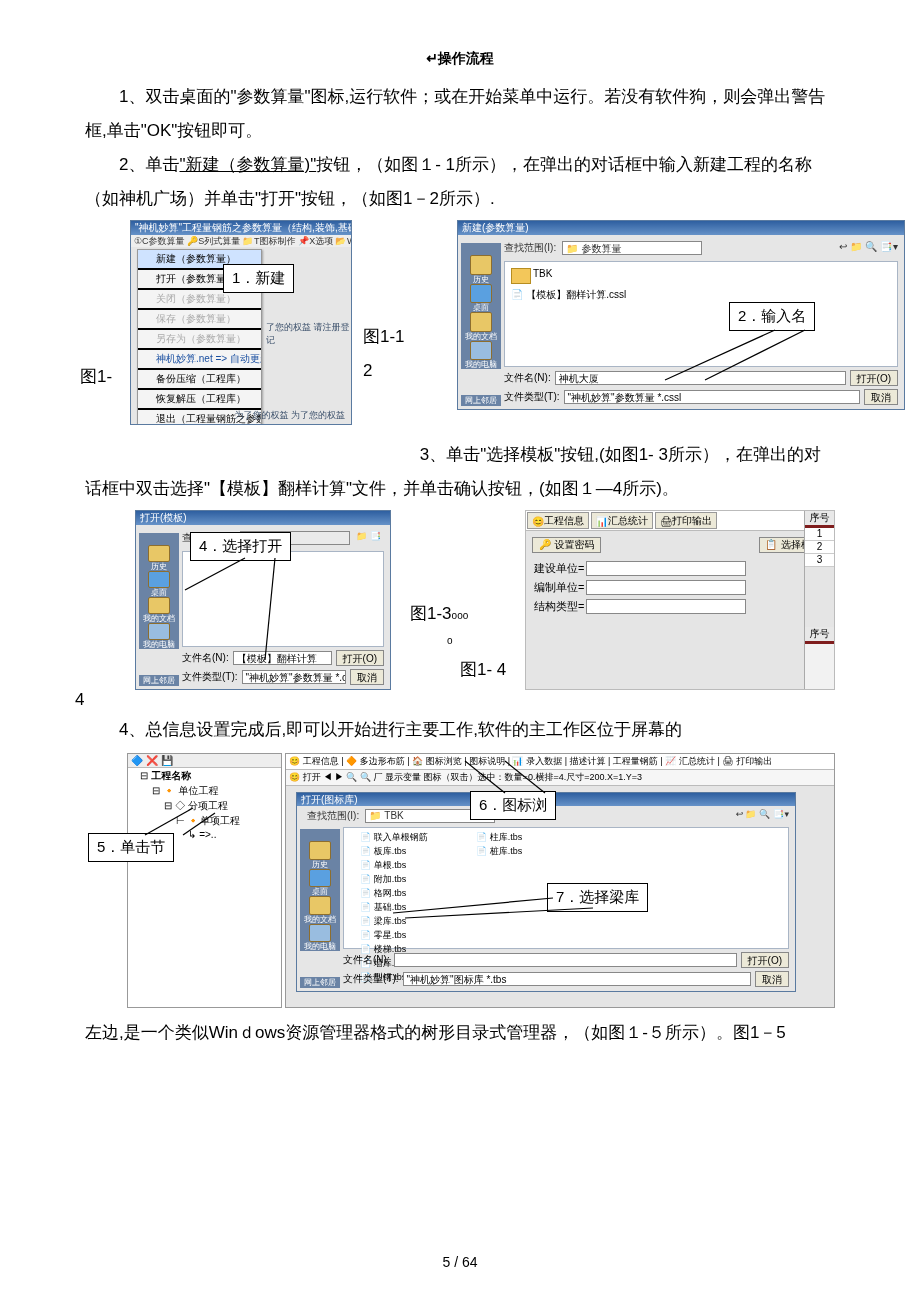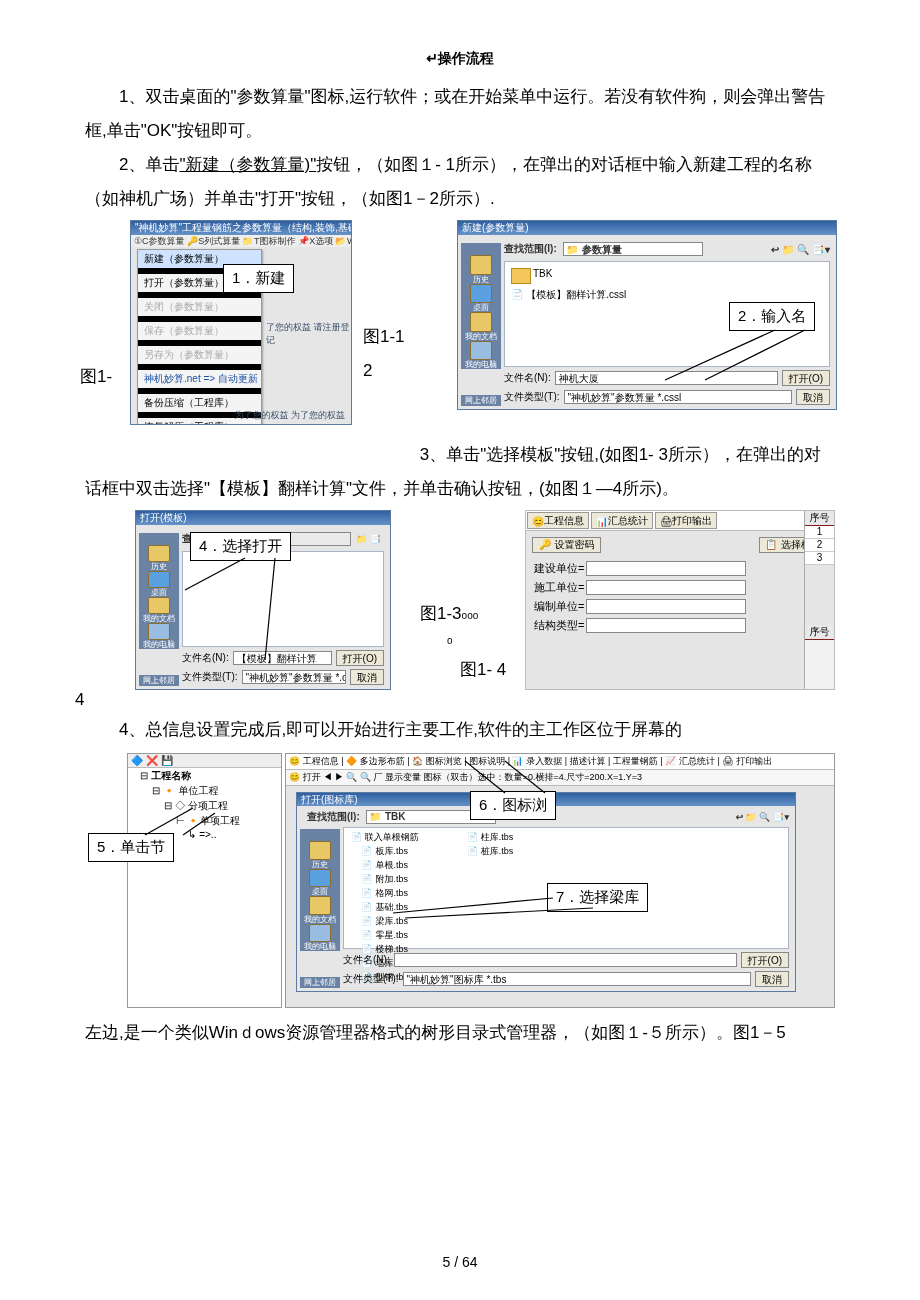--- a/index.html
+++ b/index.html
@@ -57,22 +57,22 @@
     }
     .dropdown {
       position: absolute;
       background: #f4f4f4;
       border: 1px solid #999;
       font-size: 10px;
       width: 125px;
       box-shadow: 1px 1px 2px rgba(0,0,0,.3);
     }
     .dropdown div {
-      padding: 2px 6px;
-      border-bottom: 6px solid #000000;
+      padding: 2px 18px;
+      border-bottom: 2px solid #000000;
       white-space: nowrap;
       overflow: hidden;
     }
     .dropdown .hl { background: #cfe3ff; }
     .callout {
       position: absolute;
       border: 1.5px solid #000;
       background: #fff;
       font-size: 15px;
       padding: 4px 8px;
@@ -135,22 +135,22 @@
       border: 1px solid #888;
       background: #ece9d8;
       font-size: 10px;
       padding: 1px 6px;
       height: 16px;
       line-height: 14px;
     }
     .topline {
       position: absolute;
       left: 46px; right: 6px; top: 20px; height: 16px;
-      display: flex; align-items: center; gap: 6px;
-      font-size: 10px; color: #333; font-weight: bold;
+      display: flex; gap: 6px;
+      font-size: 10px; color: #333;
     }
     
     .infopanel {
       position: absolute;
       background: #e5e5e5;
       border: 1px solid #bbb;
     }
     .tabs {
       height: 20px; display:flex; background:#fff; border-bottom:1px solid #bbb;
     }
@@ -165,21 +165,21 @@
     .field {
       display:flex; align-items:center; gap:2px; padding:2px 8px;
     }
     .field .lab { font-size:11px; }
     .field .inp {
       width: 160px; height: 15px; background:#fff; border:1px solid #888;
     }
     .grid-edge {
       position:absolute; right:0; top:0; bottom:0; width:30px; background:#f2f2f2; border-left:1px solid #aaa;
     }
-    .grid-edge .hdr { font-size:10px; border-bottom:1px solid #7f1d1d; text-align:center; background:#e8e8e8; }
+    .grid-edge .hdr { font-size:10px; border-bottom:3px solid #7f1d1d; text-align:center; background:#e8e8e8; }
     .grid-edge .cell { font-size:10px; border-bottom:1px solid #ccc; text-align:center; background:#fff; height:13px; }
     
     .f5wrap { position:relative; height:255px; margin-top:6px; }
     .tree {
       position:absolute; left:42px; top:0; width:155px; height:255px;
       background:#fff; border:1px solid #999;
     }
     .tree .tbar { background:#eee; height:14px; border-bottom:1px solid #bbb; font-size:10px; padding:1px 3px; }
     .tree ul { list-style:none; padding-left:12px; font-size:10px; }
     .tree li { padding:1px 0; }
@@ -197,21 +197,21 @@
     }
     .dlg {
       position:absolute; background:#e6e6e6; border:1px solid #5a7aa0;
     }
     .dlg .title2 {
       background: linear-gradient(#2e5fa0,#6692c8);
       color:#fff; font-size:10px; height:13px; line-height:13px; padding:0 4px;
     }
     .dlg .side-icons { top:36px; bottom:40px; }
     .dlg .file-area { top:54px; bottom:42px; }
-    .filelist .file { font-size:9px; margin:1px 3px; white-space:nowrap;text-align:center; }
+    .filelist .file { font-size:9px; margin:1px 12px; white-space:nowrap; }
     .page-num {
       position: absolute;
       bottom: 30px; left: 0; right: 0;
       text-align: center;
       font-size: 14px;
     }
     svg.line { position:absolute; left:0; top:0; pointer-events:none; }
   </style>
 </head>
 <body>
@@ -240,21 +240,21 @@
       <div>恢复解压（工程库）</div>
       <div>退出（工程量钢筋之参数算量）</div>
     </div>
     <div style="position:absolute;left:135px;top:100px;font-size:9px;color:#3a4f6a;">了您的权益  请注册登记</div>
     <div style="position:absolute;left:6px;bottom:2px;right:6px;font-size:9px;color:#3a4f6a;text-align:right;">为了您的权益   为了您的权益</div>
   </div>
   <div class="callout" style="left:138px; top:44px;">1．新建</div>
   <div style="position:absolute;left:-5px;top:145px;font-size:17px;">图1-</div>
   <div style="position:absolute;left:278px;top:100px;width:44px;font-size:17px;line-height:2.0;">图1-1 2</div>
 
-  <div class="winbox" style="left:372px; top:0; width:380px; height:190px;">
+  <div class="winbox" style="left:372px; top:0; width:448px; height:190px;">
     <div class="winbar">新建(参数算量)</div>
     <div class="topline">
       <span>查找范围(I):</span>
       <span class="input" style="flex:0 0 140px">📁 <span>参数算量</span></span>
       <span style="flex:1"></span>
       <span style="font-size:10px;">↩ 📁 🔍 📑▾</span>
     </div>
     <div class="side-icons">
       <div class="ico"></div>
         <div class="lbl">历史</div>
@@ -324,21 +324,21 @@
       <span class="input">"神机妙算"参数算量 *.cssl</span>
       <span class="btn">取消</span>
     </div>
     <div style="position:absolute;left:3px;bottom:3px;width:40px;font-size:8px;color:#fff;text-align:center;background:#6a83a5;">网上邻居</div>
   </div>
   <div class="callout" style="left:105px; top:22px;">4．选择打开</div>
   <svg class="line" width="320" height="190">
     <line x1="160" y1="48" x2="100" y2="80" stroke="#000" stroke-width="1.2"></line>
     <line x1="190" y1="48" x2="180" y2="150" stroke="#000" stroke-width="1.2"></line>
   </svg>
-  <div style="position:absolute;left:335px;top:92px;font-size:17px;">
+  <div style="position:absolute;left:325px;top:92px;font-size:17px;">
     <span>图1-3</span><span style="font-size:10px">ooo</span>
   </div>
   <div style="position:absolute;left:362px;top:125px;font-size:10px;">o</div>
   <div style="position:absolute;left:375px;top:148px;font-size:17px;">图1- 4</div>
   <div style="position:absolute;left:-10px;top:180px;font-size:17px;">4</div>
 
   <div class="infopanel" style="left:440px; top:0; width:310px; height:180px;">
     <div class="tabs">
       <div class="tab">
           <span class="tabico">😊</span>
@@ -352,24 +352,20 @@
           <span class="tabico">🖨</span>
           <span>打印输出</span>
         </div>
     </div>
     <div class="row2">
       <div class="btn" style="display:flex;align-items:center;gap:3px;">🔑 <span>设置密码</span></div>
       <div class="btn" style="display:flex;align-items:center;gap:3px;">📋 <span>选择模板</span></div>
     </div>
     <div class="field">
         <span class="lab">建设单位=</span>
-        <span class="inp"></span>
-      </div>
-    <div class="field">
-        <span class="lab">施工单位=</span>
         <span class="inp"></span>
       </div>
     <div class="field">
         <span class="lab">编制单位=</span>
         <span class="inp"></span>
       </div>
     <div class="field">
         <span class="lab">结构类型=</span>
         <span class="inp"></span>
       </div>

